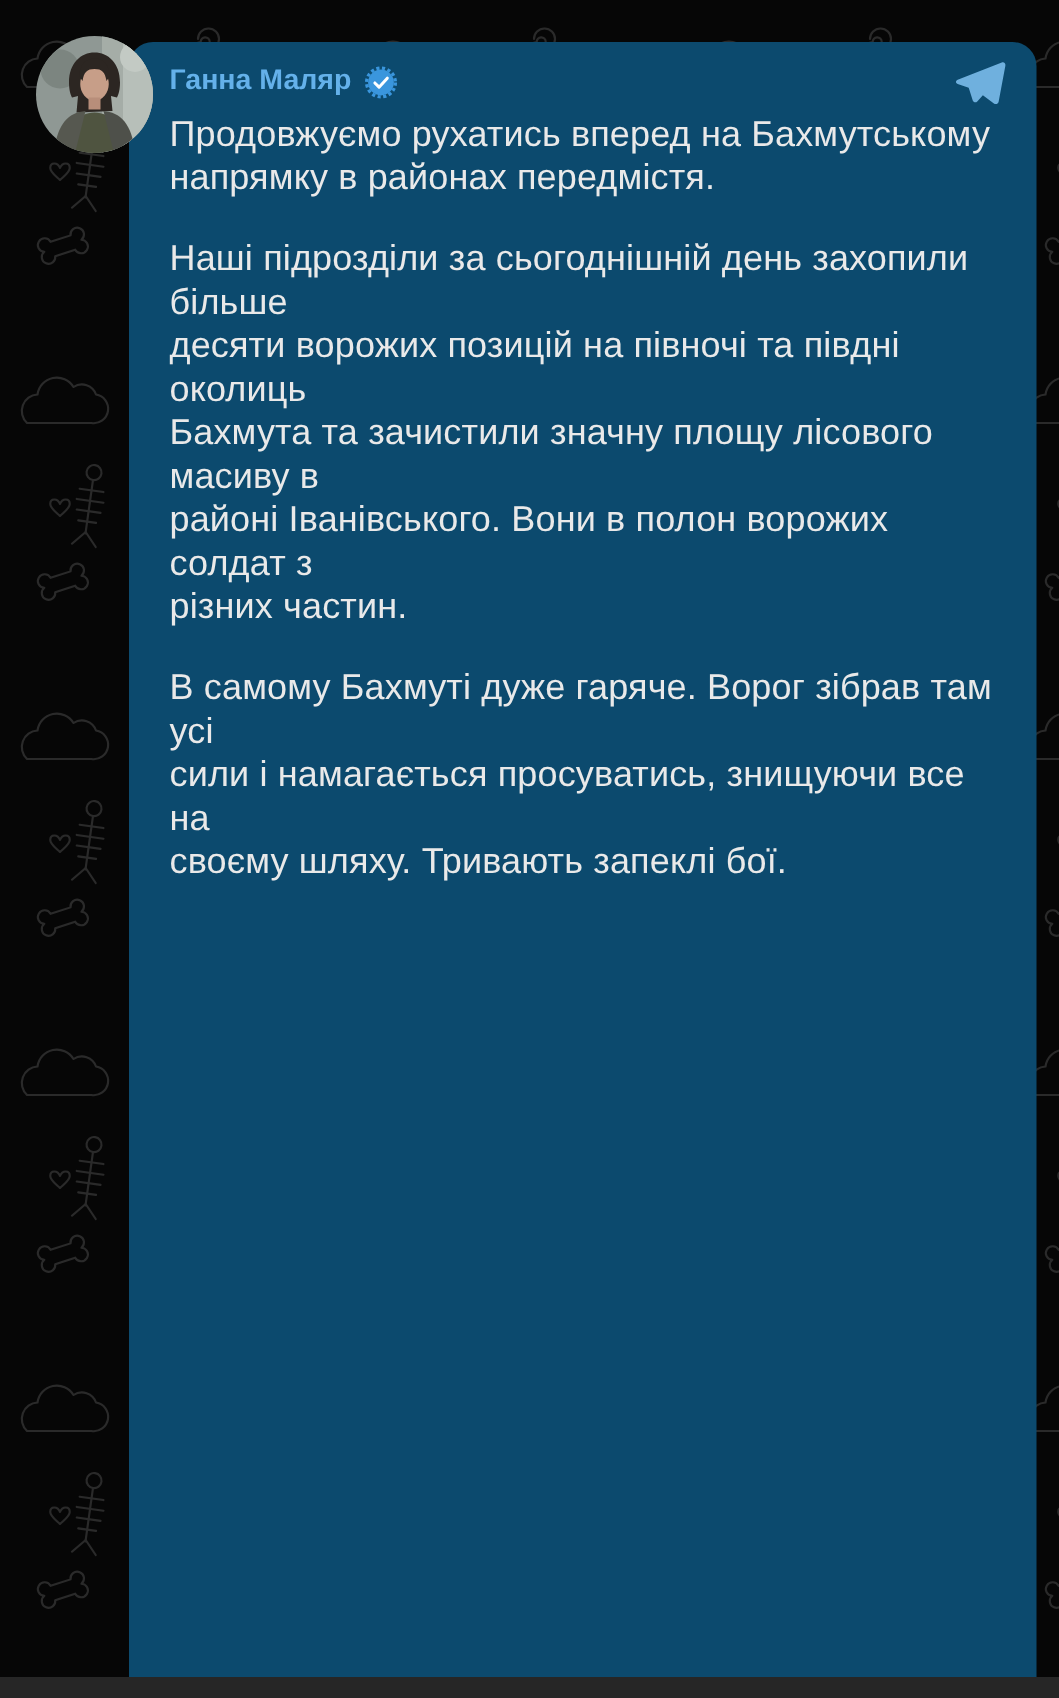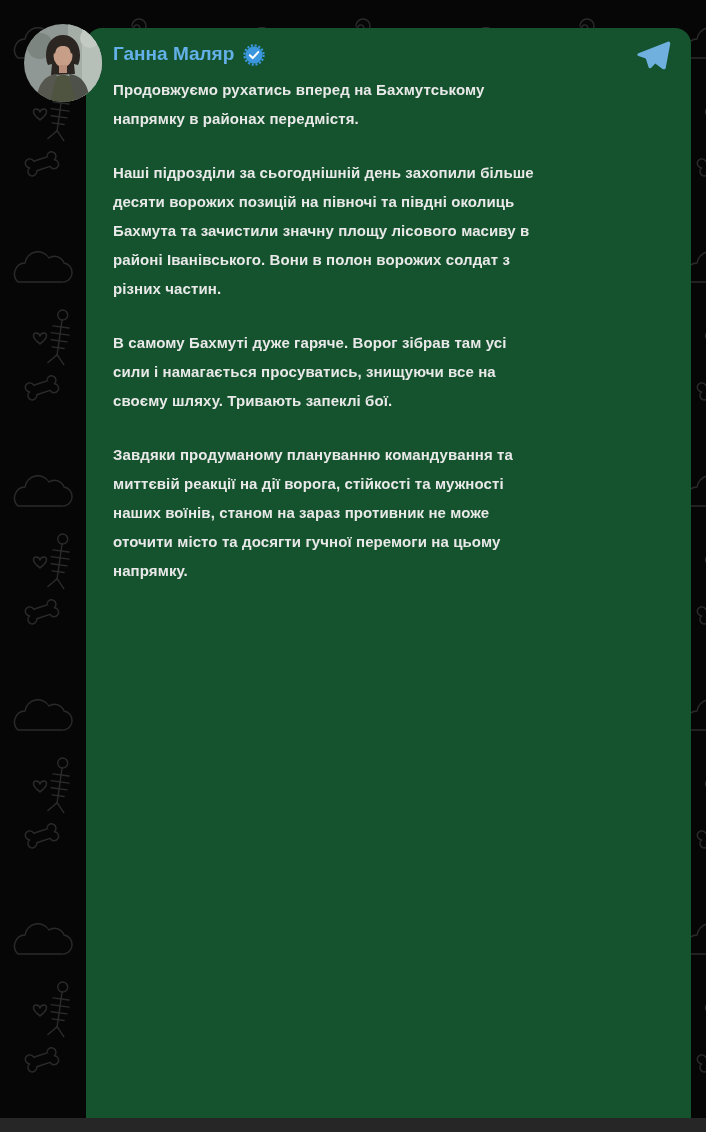--- a/index.html
+++ b/index.html
@@ -4,35 +4,35 @@
 <style>
   html,body{margin:0;padding:0;}
   body{
     width:706px;height:1132px;position:relative;overflow:hidden;
     background:#060606;
     font-family:"Liberation Sans","DejaVu Sans",sans-serif;
   }
   .pattern-layer{position:absolute;left:0;top:0;width:706px;height:1132px;}
   .bubble{
     position:absolute;left:86px;top:28px;width:605px;height:1092px;
-    background:#14532d;border-radius:16px 16px 0 0;
+    background:#0c4a6e;border-radius:16px 16px 0 0;
     padding:13px 16px 0 27px;box-sizing:border-box;
   }
   .avatar{
     position:absolute;left:24px;top:24px;width:78px;height:78px;
     border-radius:50%;overflow:hidden;z-index:3;
   }
   .header-row{display:flex;align-items:center;gap:9px;height:26px;margin-bottom:8px;}
   .channel-name{font-size:19px;font-weight:700;color:#64b1ea;line-height:26px;}
   .badge{width:22px;height:22px;flex:0 0 auto;margin-top:1px;}
   .plane{position:absolute;top:9px;right:15px;width:46px;height:36px;}
   .msg p{
     margin:0 0 25px 0;
-    font-size:15px;line-height:29px;color:#e9e9e9;
-    white-space:pre-line;letter-spacing:.1px;font-weight:bold;
+    font-size:24px;line-height:29px;color:#e9e9e9;
+    white-space:pre-line;letter-spacing:.1px;
   }
   .emoji-biceps{display:inline-block;width:25px;height:25px;vertical-align:-5px;}
   .bottom-bar{
     position:absolute;left:0;top:1118px;width:706px;height:14px;
     background:#262626;z-index:4;
   }
 </style>
 </head>
 <body>
 
@@ -128,21 +128,16 @@
     <p>Продовжуємо рухатись вперед на Бахмутському
 напрямку в районах передмістя.</p>
     <p>Наші підрозділи за сьогоднішній день захопили більше
 десяти ворожих позицій на півночі та півдні околиць
 Бахмута та зачистили значну площу лісового масиву в
 районі Іванівського. Вони в полон ворожих солдат з
 різних частин.</p>
     <p>В самому Бахмуті дуже гаряче. Ворог зібрав там усі
 сили і намагається просуватись, знищуючи все на
 своєму шляху. Тривають запеклі бої.</p>
-    <p>Завдяки продуманому плануванню командування та
-миттєвій реакції на дії ворога, стійкості та мужності
-наших воїнів, станом на зараз противник не може
-оточити місто та досягти гучної перемоги на цьому
-напрямку.</p>
   </div>
 </div>
 
 <div class="bottom-bar"></div>
 
 </body></html>

